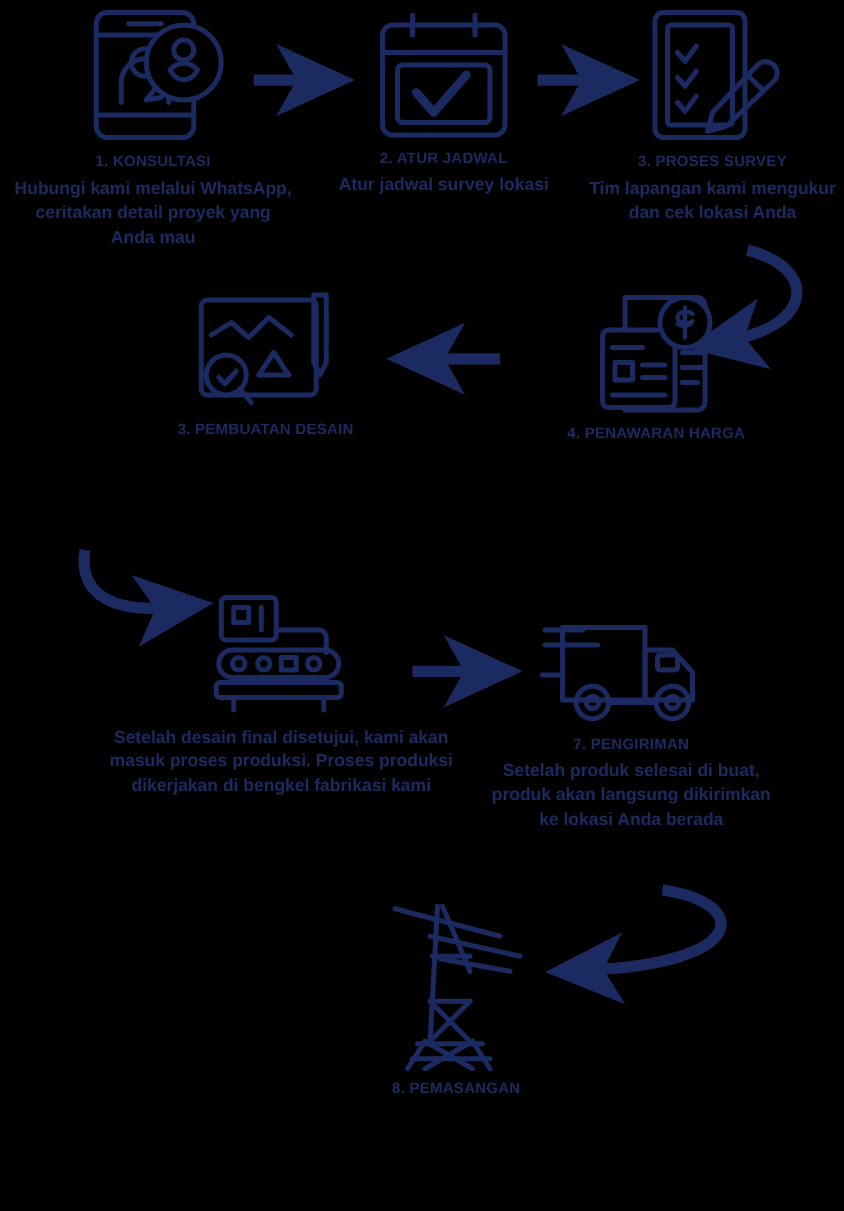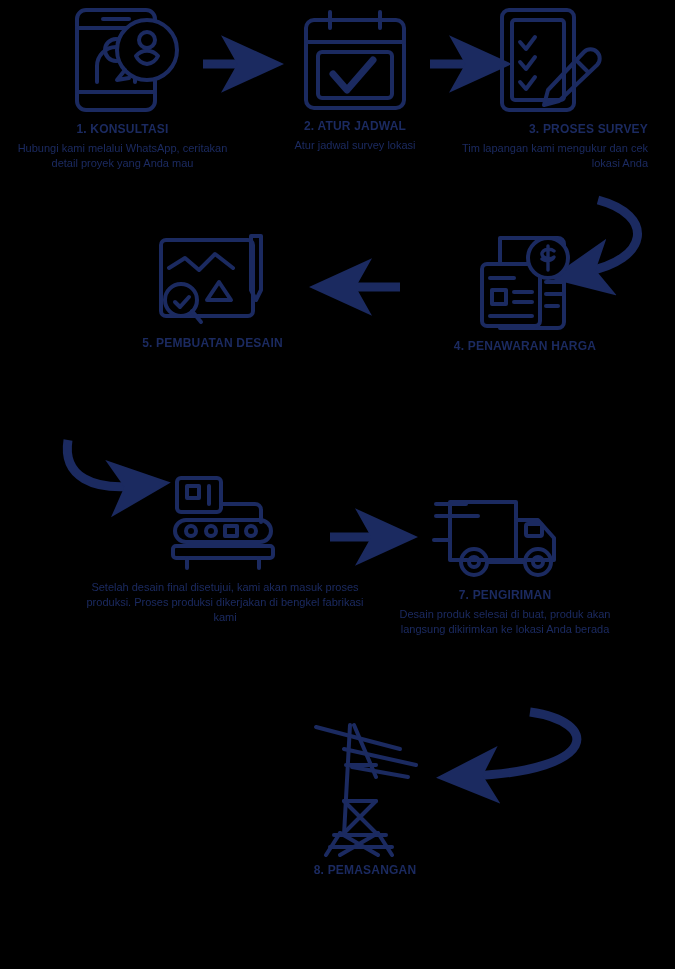--- a/index.html
+++ b/index.html
@@ -31,35 +31,35 @@
   .node-title{
     font-size:12px;
     font-weight:bold;
     letter-spacing:0.2px;
     color:#1b2a60;
     margin-top:6px;
     line-height:1.25;
     white-space:nowrap;
   }
   .node-desc{
-    font-size:11px;
-    font-weight:normal;
+    font-size:14px;
+    font-weight:bold;
     color:#1b2a60;
     line-height:1.38;
     margin-top:4px;
   }
   .arrows{
     position:absolute;top:0;left:0;
     width:675px;height:969px;
     pointer-events:none;
   }
   
   #node-1{left:10px;  top:4px;   width:225px;}
   #node-2{left:240px; top:8px;   width:230px;}
-  #node-3{left:448px; top:4px;   width:200px;text-align:right;}
+  #node-3{left:470px; top:4px;   width:200px;}
   #node-4{left:410px; top:228px; width:230px;}
   #node-5{left:90px;  top:230px; width:245px;}
   #node-6{left:75px;  top:470px; width:300px;}
   #node-7{left:390px; top:490px; width:230px;}
   #node-8{left:230px; top:705px; width:270px;}
 </style>
 </head>
 <body>
 
 <div class="stage">
@@ -188,21 +188,21 @@
           <rect x="10" y="10" width="92" height="76" rx="5"></rect>
           <path d="M18 38 l16 -10 l14 12 l16 -16 l18 14"></path>
           <path d="M56 70 l12 -18 l12 18z"></path>
           <circle cx="30" cy="70" r="16" fill="#000"></circle>
           <path d="M24 72 l5 5 l9 -10"></path>
           <line x1="41" y1="81" x2="50" y2="92"></line>
           <path d="M100 6 l10 0 l0 54 l-5 10 l-5 -10z"></path>
         </g>
       </svg>
     </div>
-    <div class="node-title">5. PEMBUATAN DESAIN</div>
+    <div class="node-title">3. PEMBUATAN DESAIN</div>
   </div>
 
   <div class="node" id="node-6">
     <div class="icon-wrap">
       <svg width="116" height="106" viewBox="0 0 116 106">
         <g fill="none" stroke="#1b2a60" stroke-width="4" stroke-linejoin="round" stroke-linecap="round">
           <rect x="10" y="8" width="44" height="34" rx="4"></rect>
           <rect x="20" y="16" width="12" height="12"></rect>
           <line x1="42" y1="16" x2="42" y2="34"></line>
           <path d="M54 34 h34 a6 6 0 0 1 6 6 v12"></path>
@@ -232,21 +232,21 @@
           <circle cx="42" cy="72" r="13"></circle>
           <circle cx="42" cy="72" r="5"></circle>
           <circle cx="106" cy="72" r="13"></circle>
           <circle cx="106" cy="72" r="5"></circle>
           <line x1="55" y1="72" x2="93" y2="72"></line>
           <line x1="2" y1="50" x2="16" y2="50"></line>
         </g>
       </svg>
     </div>
     <div class="node-title">7. PENGIRIMAN</div>
-    <div class="node-desc">Desain produk selesai di buat, produk akan langsung dikirimkan ke lokasi Anda berada</div>
+    <div class="node-desc">Setelah produk selesai di buat, produk akan langsung dikirimkan ke lokasi Anda berada</div>
   </div>
 
   <div class="node" id="node-8">
     <div class="icon-wrap">
       <svg width="122" height="152" viewBox="0 0 122 152">
         <g fill="none" stroke="#1b2a60" stroke-width="4" stroke-linejoin="round" stroke-linecap="round">
           <line x1="12" y1="22" x2="96" y2="44"></line>
           <line x1="40" y1="44" x2="112" y2="60"></line>
           <line x1="48" y1="62" x2="104" y2="72"></line>
           <path d="M46 20 l-6 110"></path>

